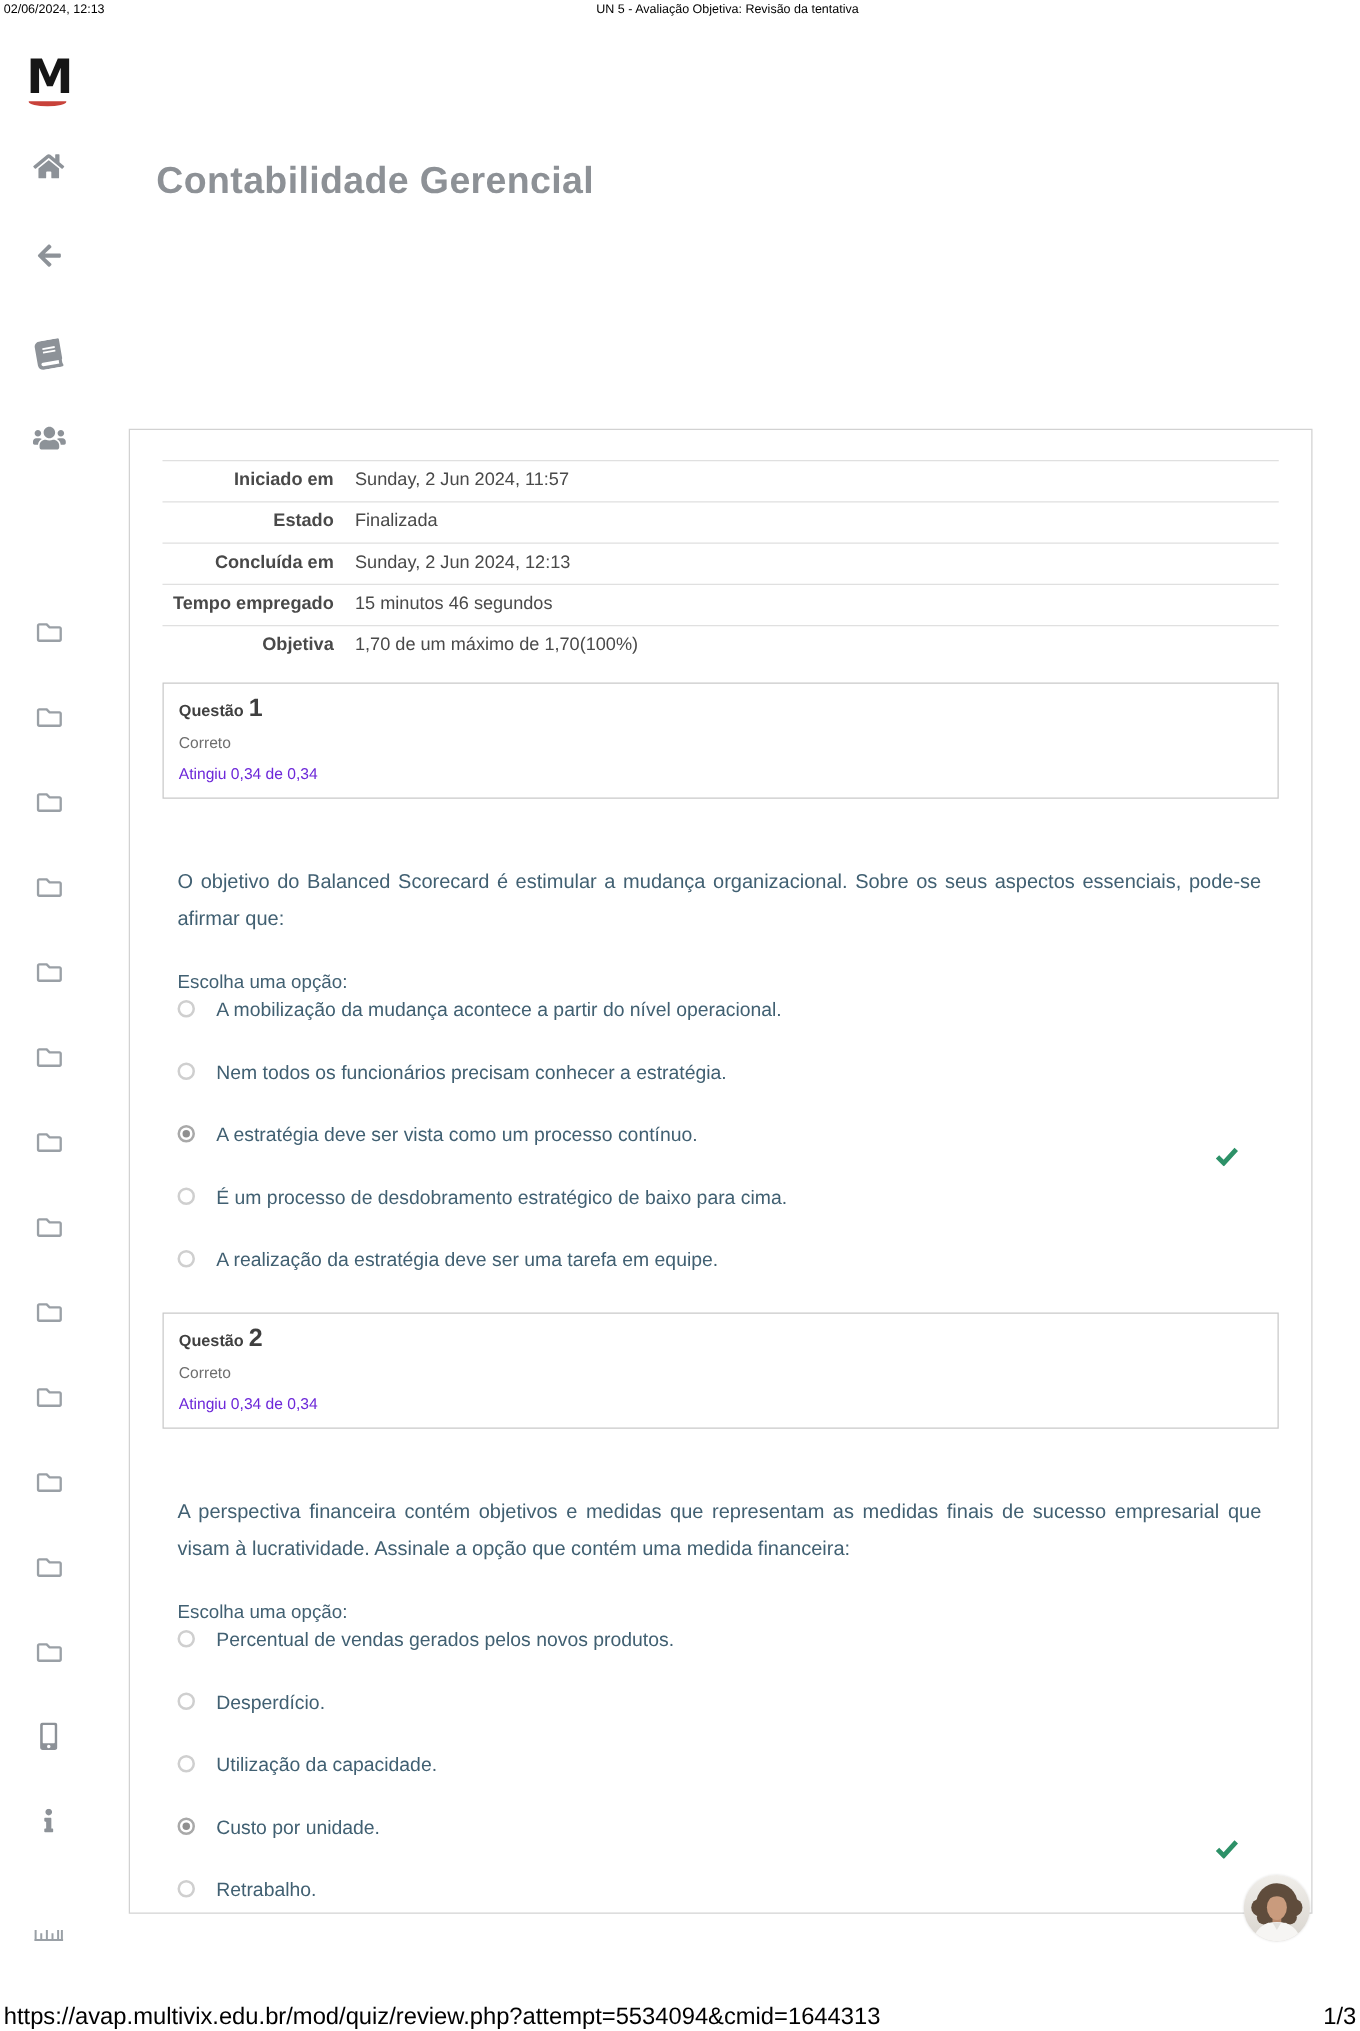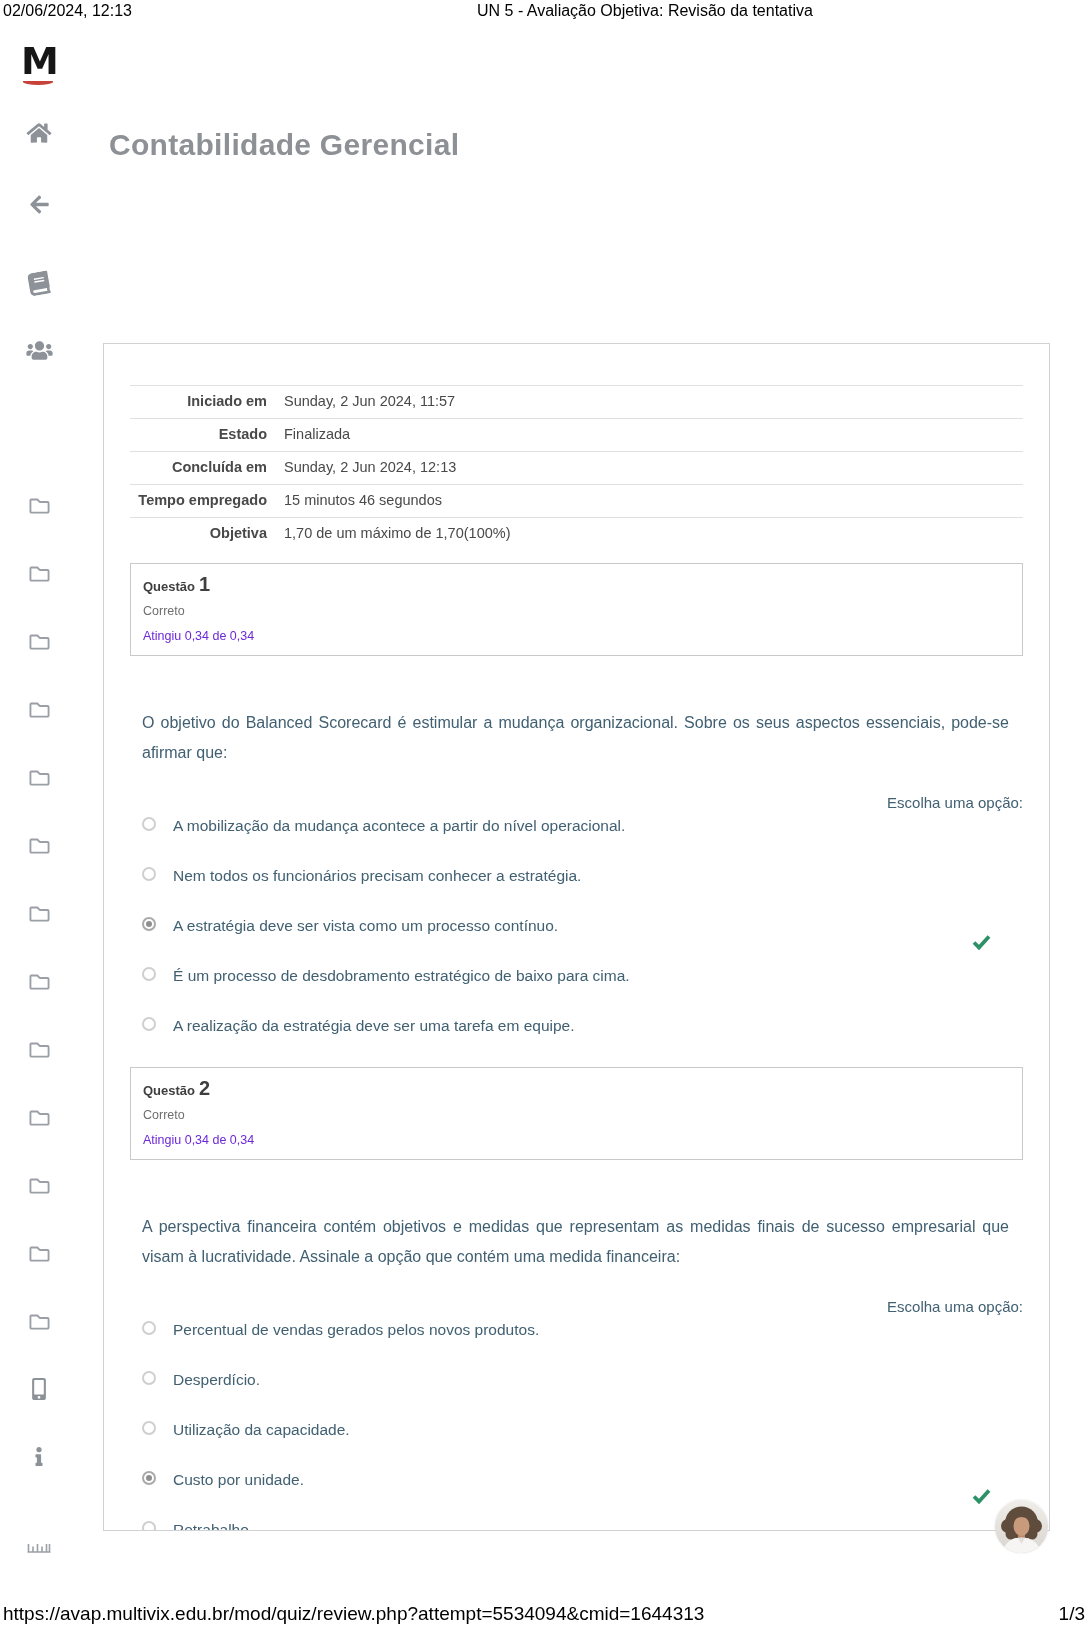--- a/index.html
+++ b/index.html
@@ -10,21 +10,21 @@
     --red:#c8423a;
   }
   *{box-sizing:border-box;}
   html,body{margin:0;padding:0;}
   body{
     width:1088px;height:1625px;position:relative;background:#ffffff;
     font-family:"Liberation Sans", sans-serif;overflow:hidden;color:#333;
   }
 
   
-  .print-header{position:absolute;top:2px;left:3px;right:3px;height:20px;font-size:16px;color:#000;}
+  .print-header{position:absolute;top:2px;left:3px;right:3px;height:20px;font-size:10px;color:#000;}
   .ph-date{position:absolute;left:0;top:0;}
   .ph-title{position:absolute;left:474px;top:0;}
   .print-footer{position:absolute;bottom:4px;left:3px;right:3px;height:18px;font-size:19px;color:#000;}
   .pf-url{position:absolute;left:0;top:0;}
   .pf-page{position:absolute;right:0;top:0;}
 
   
   .logo{position:absolute;left:21px;top:42px;width:40px;}
   .logo-m{font-family:"DejaVu Sans", sans-serif;font-size:38px;font-weight:bold;color:#161616;line-height:1;display:block;}
   .logo-swoosh{display:block;width:30px;height:4px;background:var(--red);border-radius:0 0 60% 60% / 0 0 100% 100%;margin:1px 0 0 2px;}
@@ -33,40 +33,40 @@
   .icon-home{top:122px;}
   .icon-back{top:194px;}
   .icon-book{top:272px;}
   .icon-users{top:340px;}
   .icon-phone{top:1378px;}
   .icon-info{top:1447px;}
   .icon-columns{top:1544px;}
 
   
   main{position:absolute;left:103px;top:0;width:949px;height:1625px;}
-  .course-title{position:absolute;top:128px;left:6px;margin:0;font-size:30px;font-weight:bold;color:#8d9196;letter-spacing:.3px;}
+  .course-title{position:absolute;top:128px;left:22px;margin:0;font-size:30px;font-weight:bold;color:#8d9196;letter-spacing:.3px;}
   .breadcrumb{position:absolute;top:180px;left:8px;font-size:14px;color:#a3a7ab;white-space:nowrap;}
   .breadcrumb .sep{margin:0 11px;color:#aeb2b6;}
 
-  .panel{position:absolute;top:343px;left:0;width:947px;height:1188px;border:1px solid #d2d2d2;padding:17px 26px;overflow:hidden;background:#fff;}
+  .panel{position:absolute;top:343px;left:0;width:947px;height:1188px;border:1px solid #d2d2d2;padding:0 26px;overflow:hidden;background:#fff;}
 
   .summary{margin-top:24px;font-size:14.5px;color:#494949;}
   .srow{display:flex;border-top:1px solid #e0e0e0;padding:5px 0 6px;}
   .slabel{width:137px;text-align:right;font-weight:bold;flex:none;line-height:1.45;}
   .svalue{padding-left:17px;line-height:1.45;}
 
   .question{}
   .question:first-child{margin-top:13px;}
   .qbox{border:1px solid #c9c9c9;padding:9px 12px 12px;}
   .q-head{font-size:13px;font-weight:bold;color:#3f3f3f;}
   .q-number{font-size:20px;margin-left:4px;}
   .q-status{margin-top:8px;font-size:12.5px;color:#6e6e6e;}
   .q-points{margin-top:11px;font-size:12.5px;color:#6d28d9;}
   .q-text{margin:52px 14px 0 12px;font-size:16px;line-height:30px;color:var(--qtext);text-align:justify;}
-  .q-prompt{margin:26px 0 0 12px;font-size:15px;color:var(--qtext);text-align:right;}
+  .q-prompt{margin:26px 0 0 12px;font-size:15px;color:var(--qtext);}
   .q-options{margin:6px 0 0 12px;}
   .option{position:relative;height:50px;display:flex;}
   .radio{width:14px;height:14px;border:2px solid #cfcfcf;border-radius:50%;background:#fff;margin-right:17px;flex:none;position:relative;}
   .radio.selected{border-color:#a9a9a9;}
   .radio.selected::after{content:"";position:absolute;left:2px;top:2px;width:6px;height:6px;border-radius:50%;background:#8f8f8f;}
   .option-label{font-size:15.5px;color:var(--qtext);}
   .check{position:absolute;right:32px;top:50%;transform:translateY(-50%);display:none;line-height:0;}
   .option.correct .check{display:block;}
 
   

